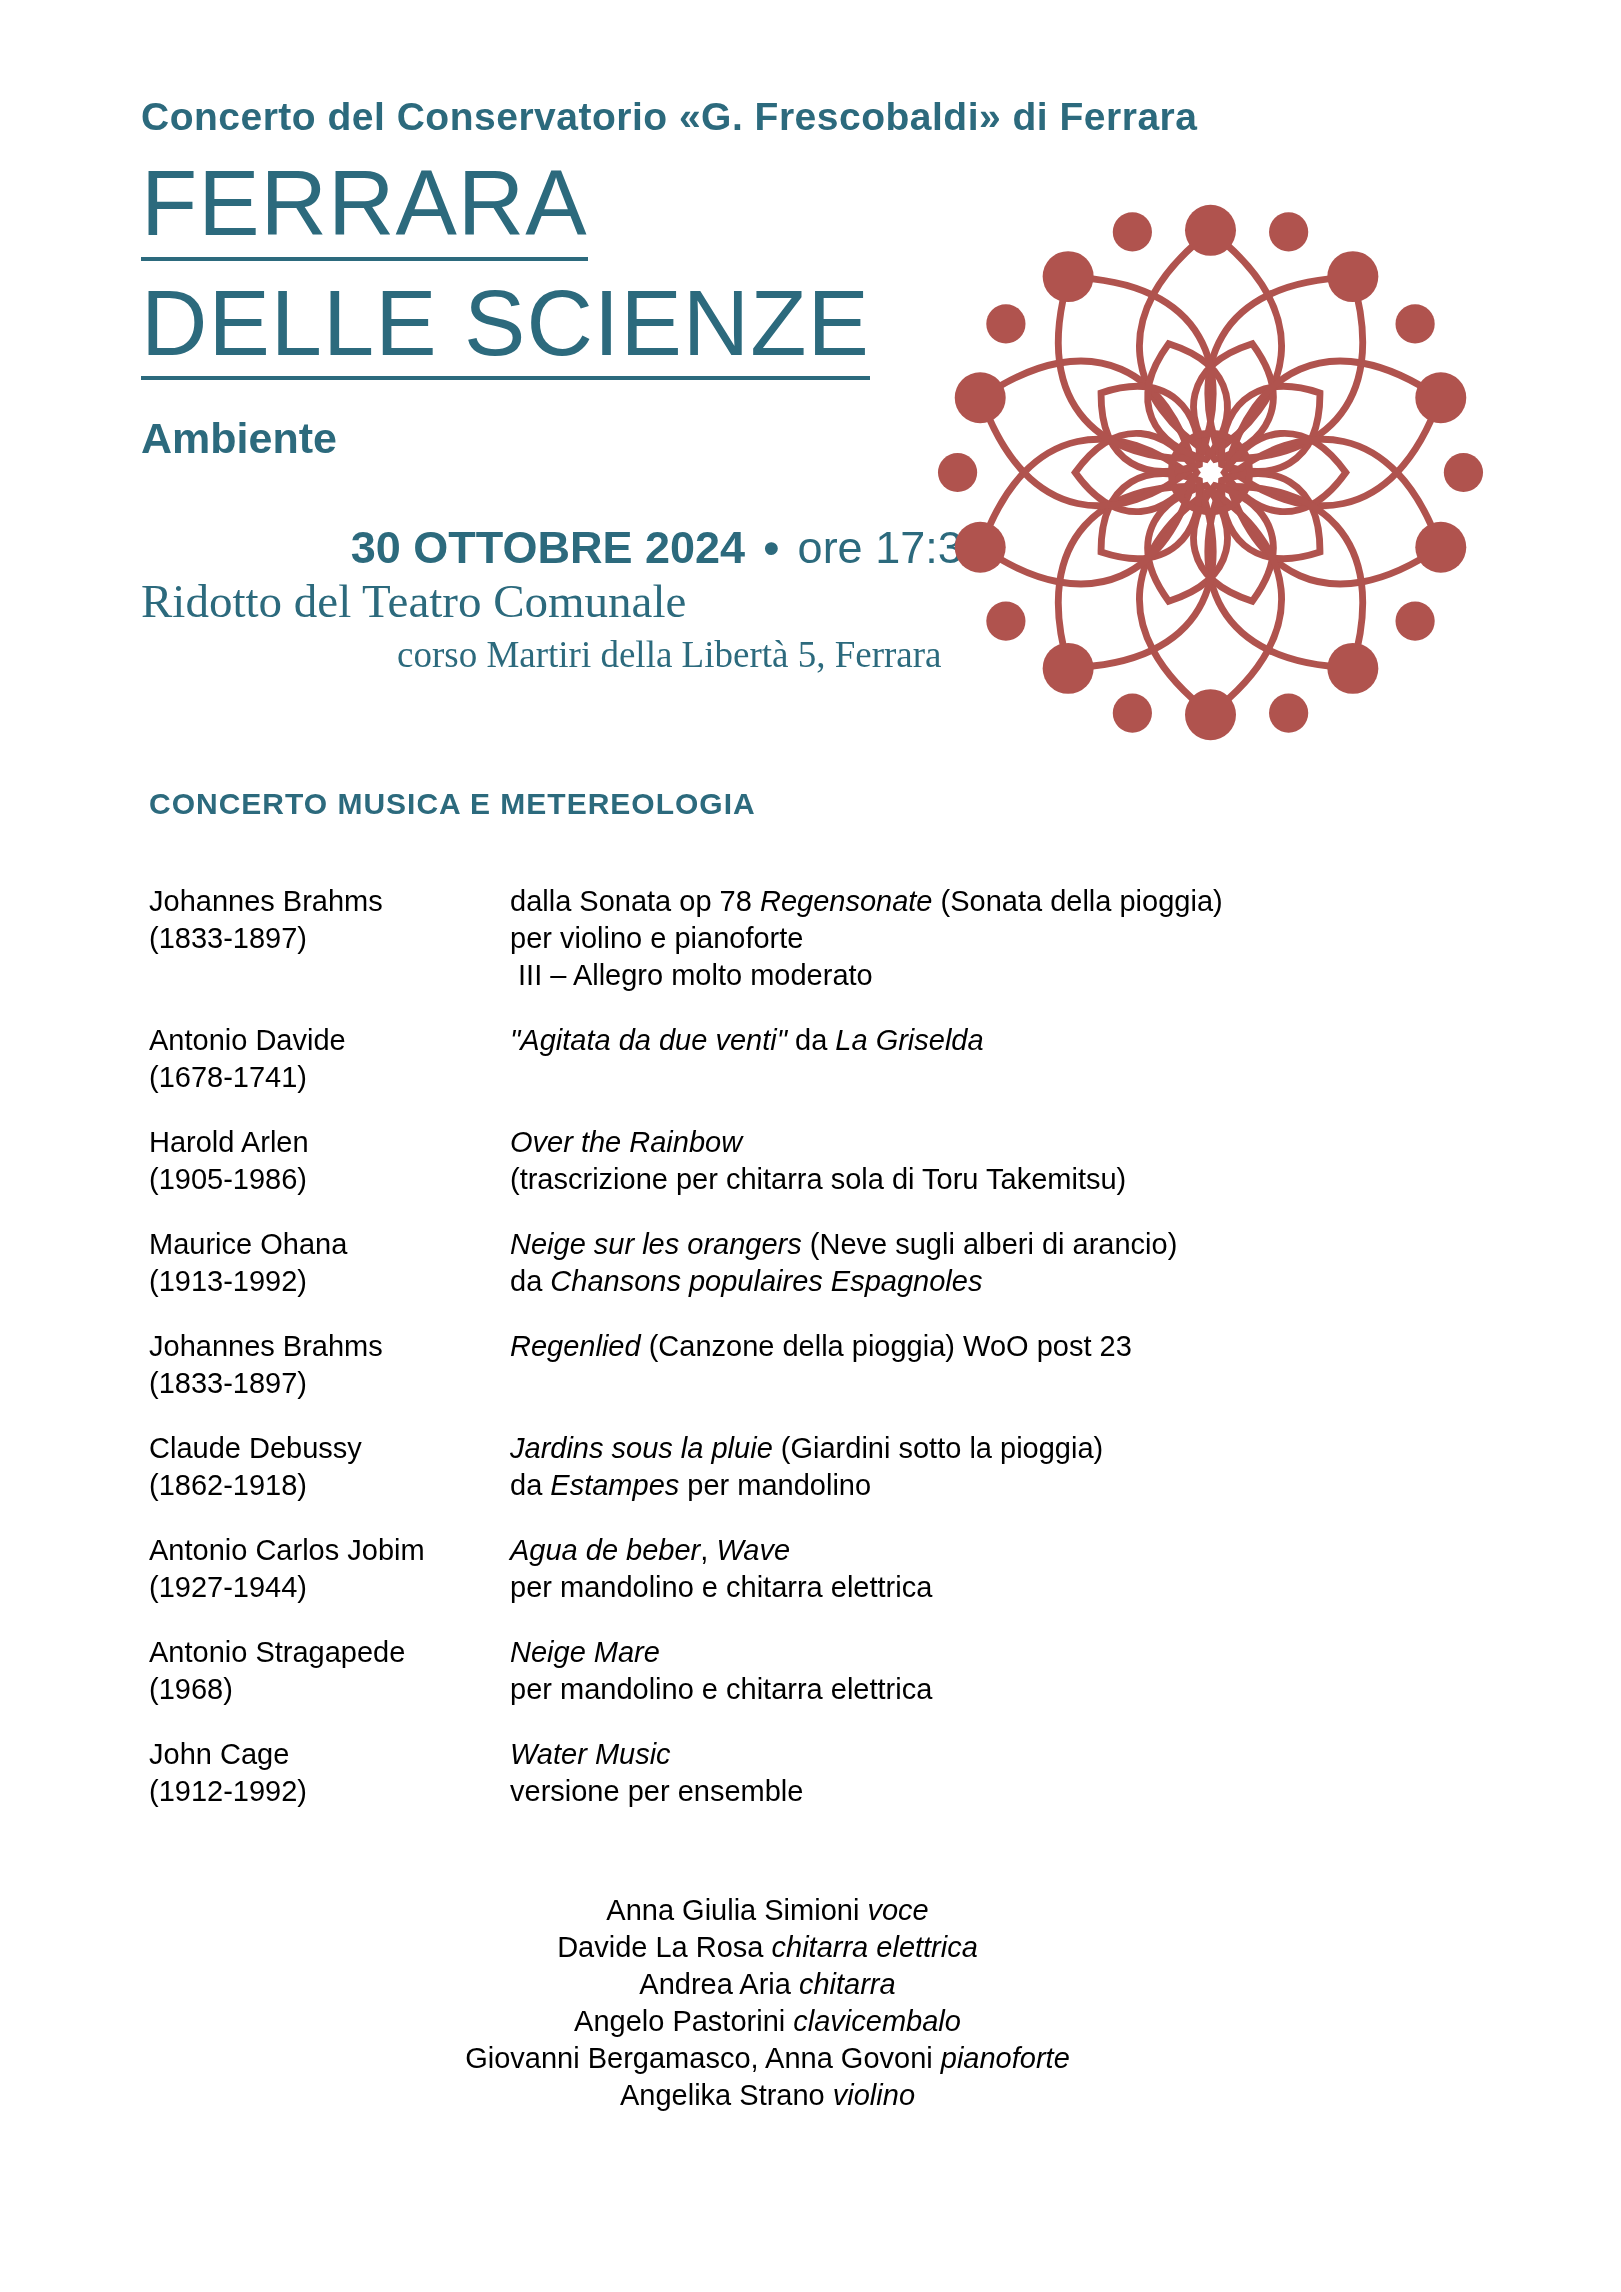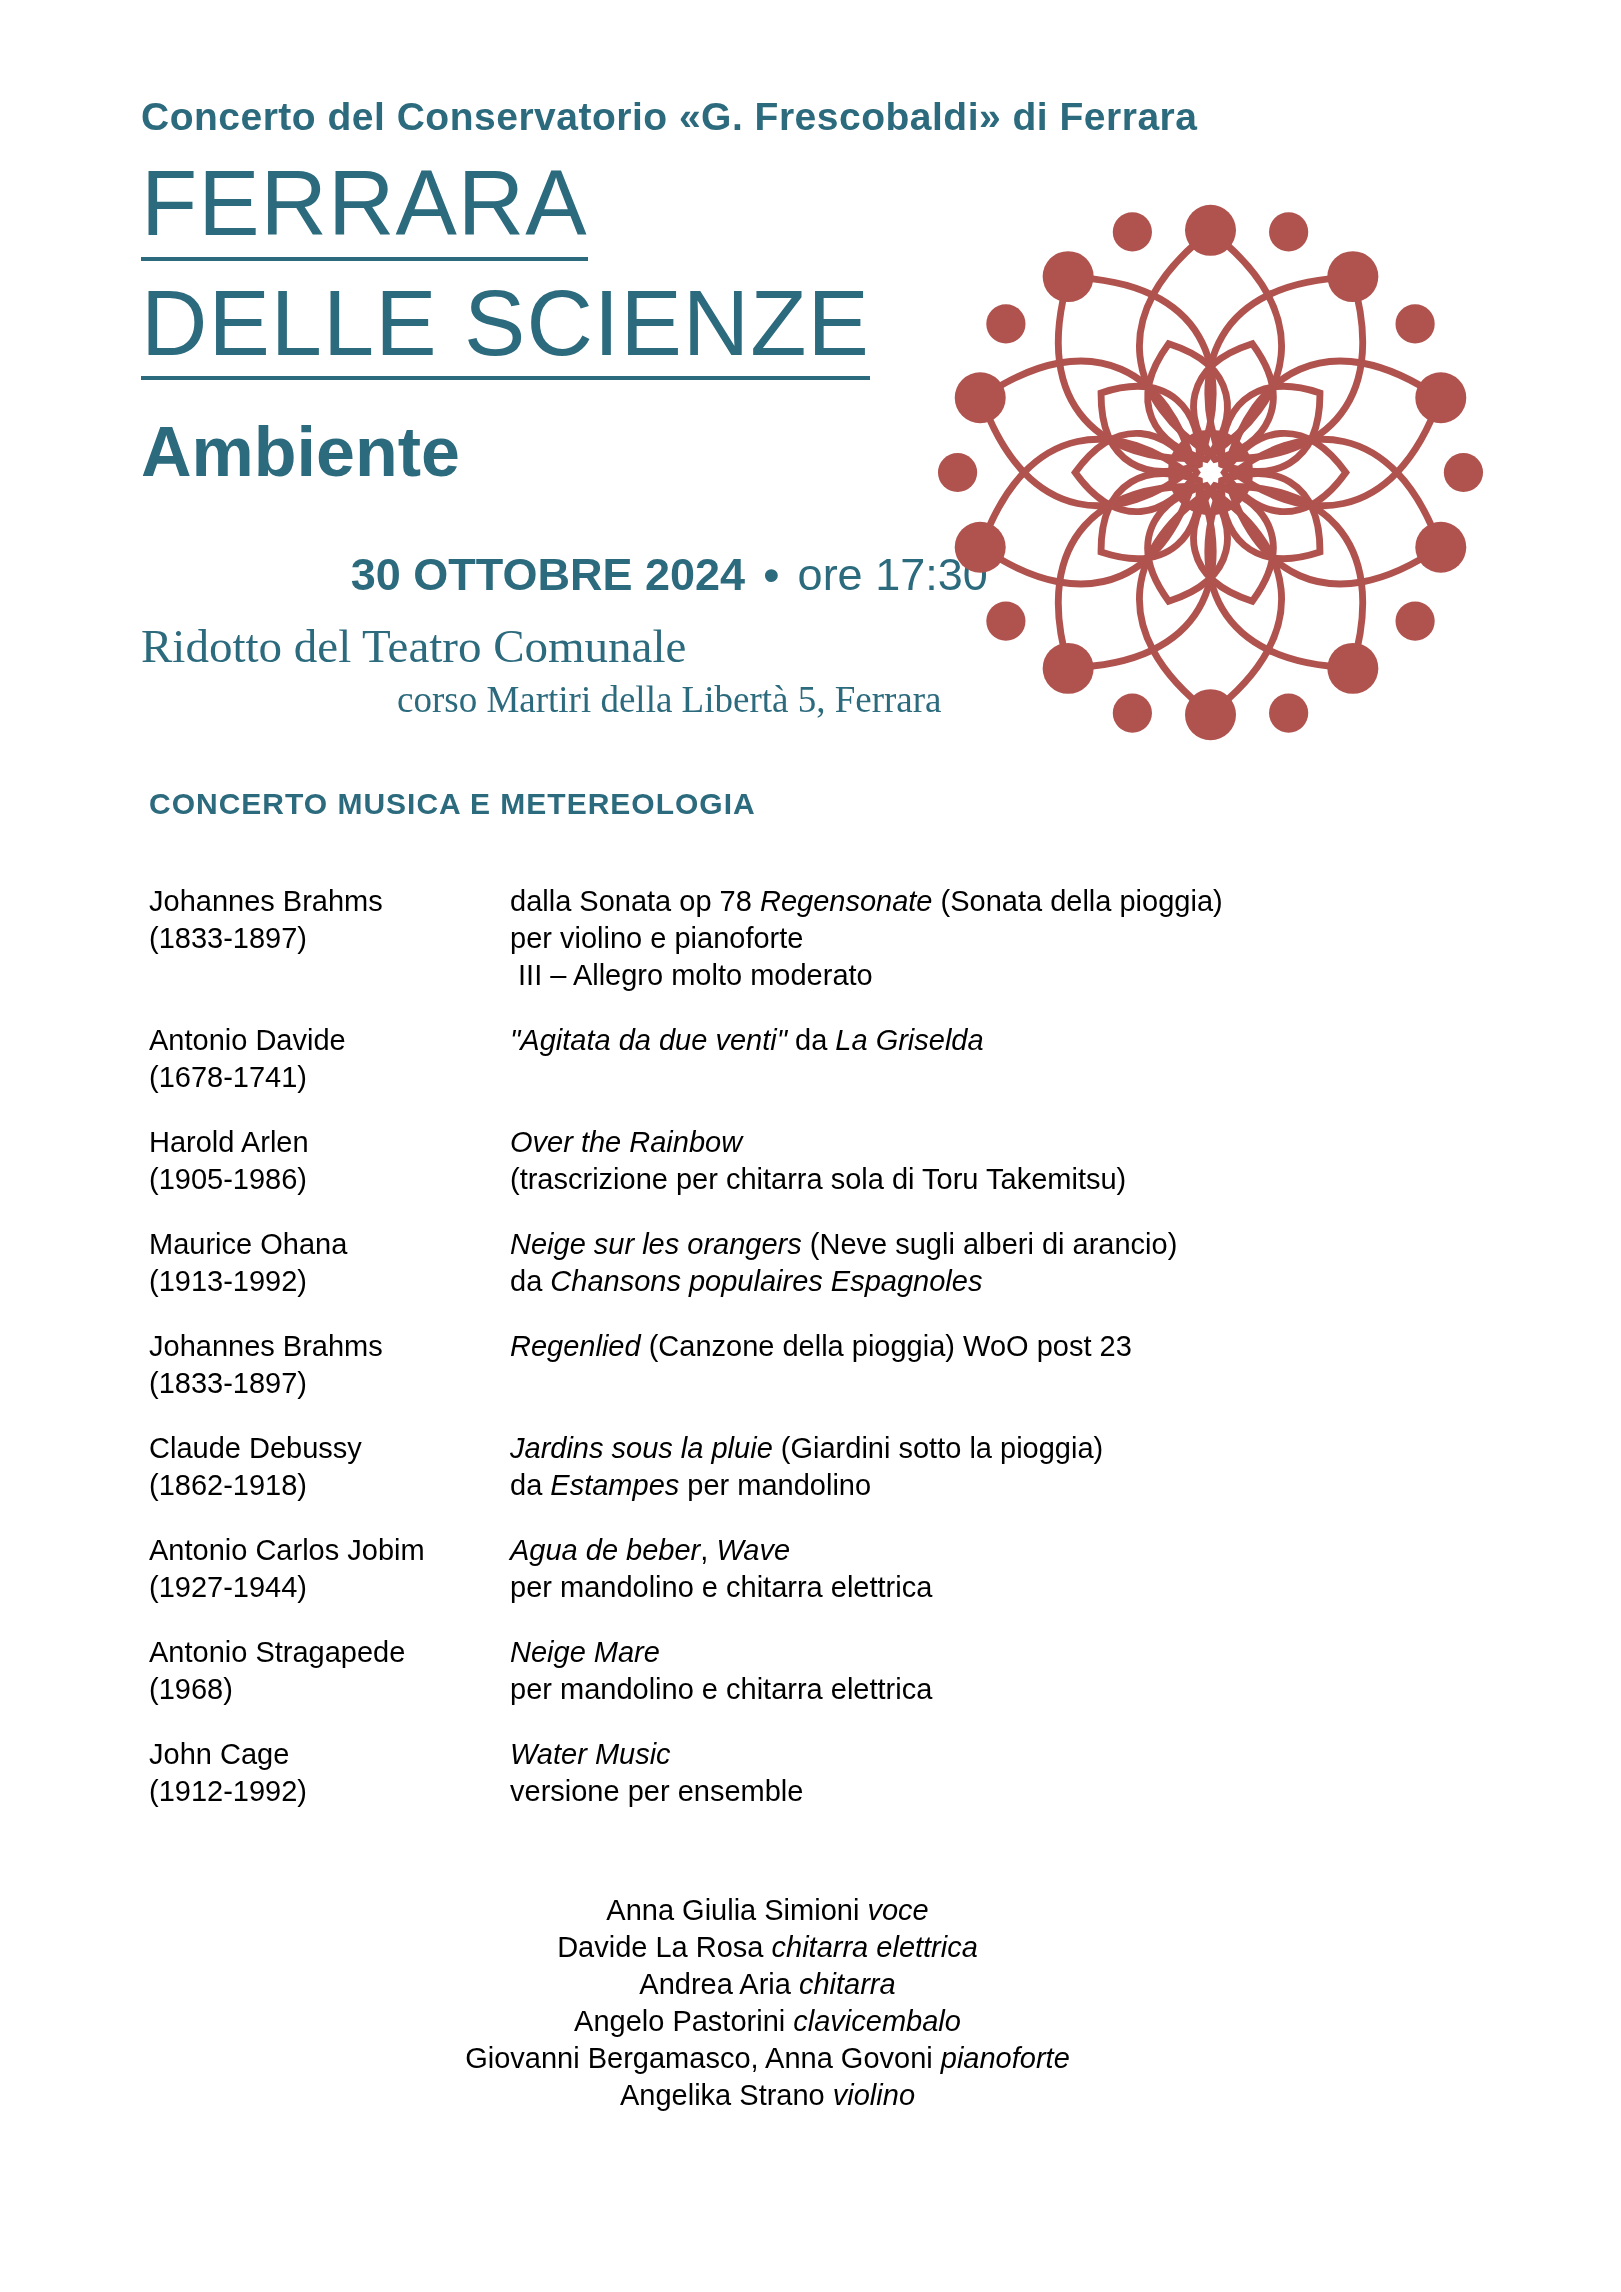--- a/index.html
+++ b/index.html
@@ -9,25 +9,25 @@
   }
   .teal{color:var(--teal,#2c6a7d);}
   
   .header{position:absolute;left:141px;top:94px;}
   .kicker{font-size:39px;font-weight:bold;line-height:1.2;letter-spacing:0.5px;}
   .big-line{
     display:table;font-size:92px;font-weight:normal;line-height:.95;
     padding-bottom:8.8px;border-bottom:4.9px solid var(--teal,#2c6a7d);
     margin-top:19.6px;letter-spacing:1px;
   }
-  .ambiente{margin-top:37px;font-size:70px;font-weight:bold;line-height:1;}
+  .ambiente{margin-top:37px;font-size:43px;font-weight:bold;line-height:1;}
   .date-line{margin-top:63px;font-size:45px;line-height:1.1;text-align:center;}
   .date-line .bold-part{font-weight:bold;}
   .date-line .bullet{font-weight:bold;padding:0 5.9px;}
-  .venue{margin-top:21px;font-family:"Liberation Serif",serif;font-size:47px;line-height:1.1;}
+  .venue{margin-top:3px;font-family:"Liberation Serif",serif;font-size:47px;line-height:1.1;}
   .address{margin-top:7.8px;font-family:"Liberation Serif",serif;font-size:37px;line-height:1.1;text-align:center;}
   
   .flower-wrap{position:absolute;left:936px;top:198px;width:549px;height:549px;}
   .flower-wrap svg{display:block;}
   .flower-wrap path{fill:none;stroke:var(--red,#b0534e);stroke-width:7;}
   .flower-wrap circle.dot{fill:var(--red,#b0534e);stroke:none;}
   .flower-wrap circle.core{fill:none;stroke:var(--red,#b0534e);stroke-width:7;}
   
   .content{position:absolute;left:149px;top:786px;width:1333px;}
   .section-title{font-size:30px;font-weight:bold;letter-spacing:1px;line-height:1.2;}

